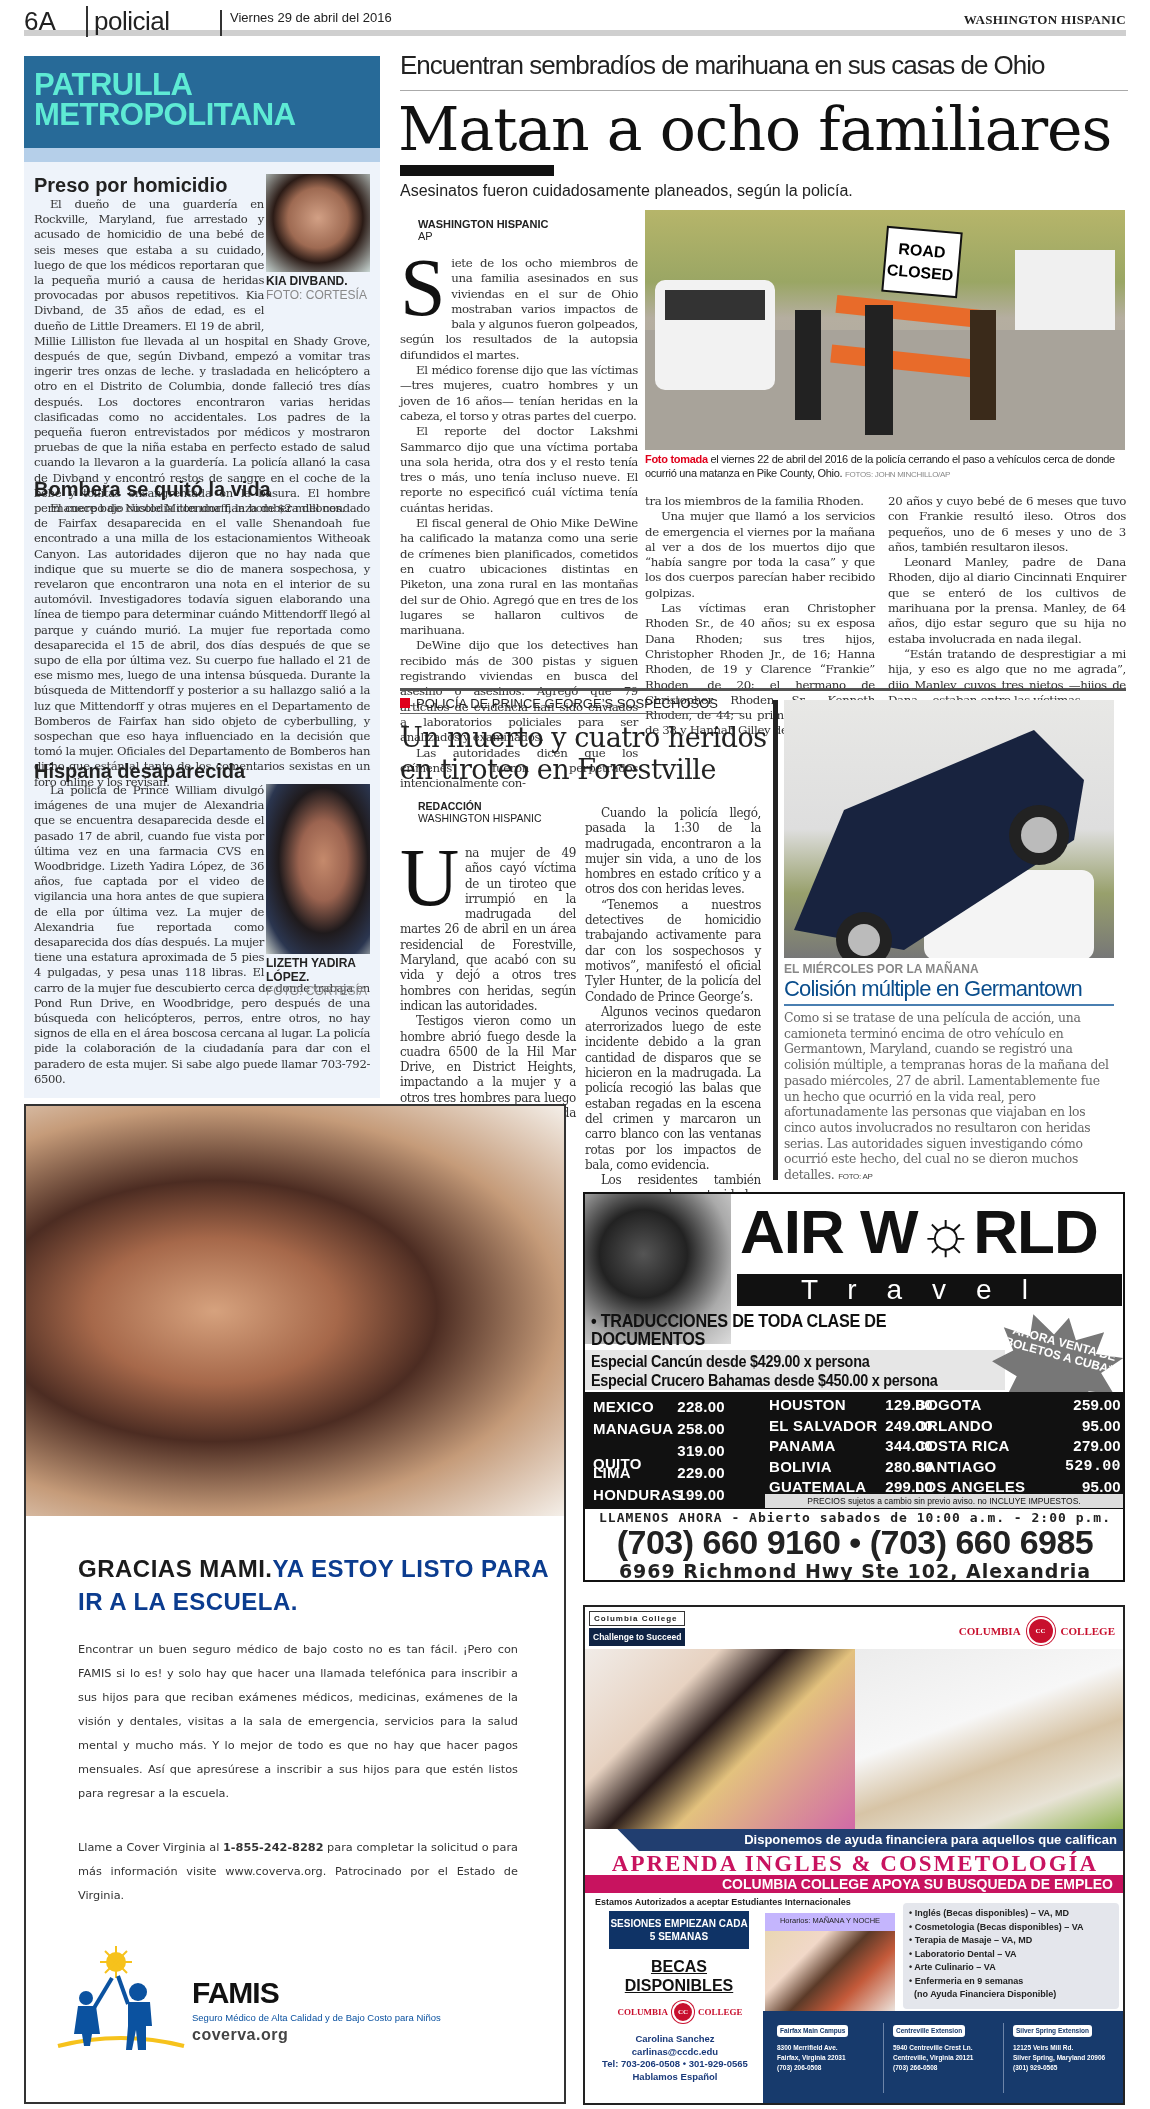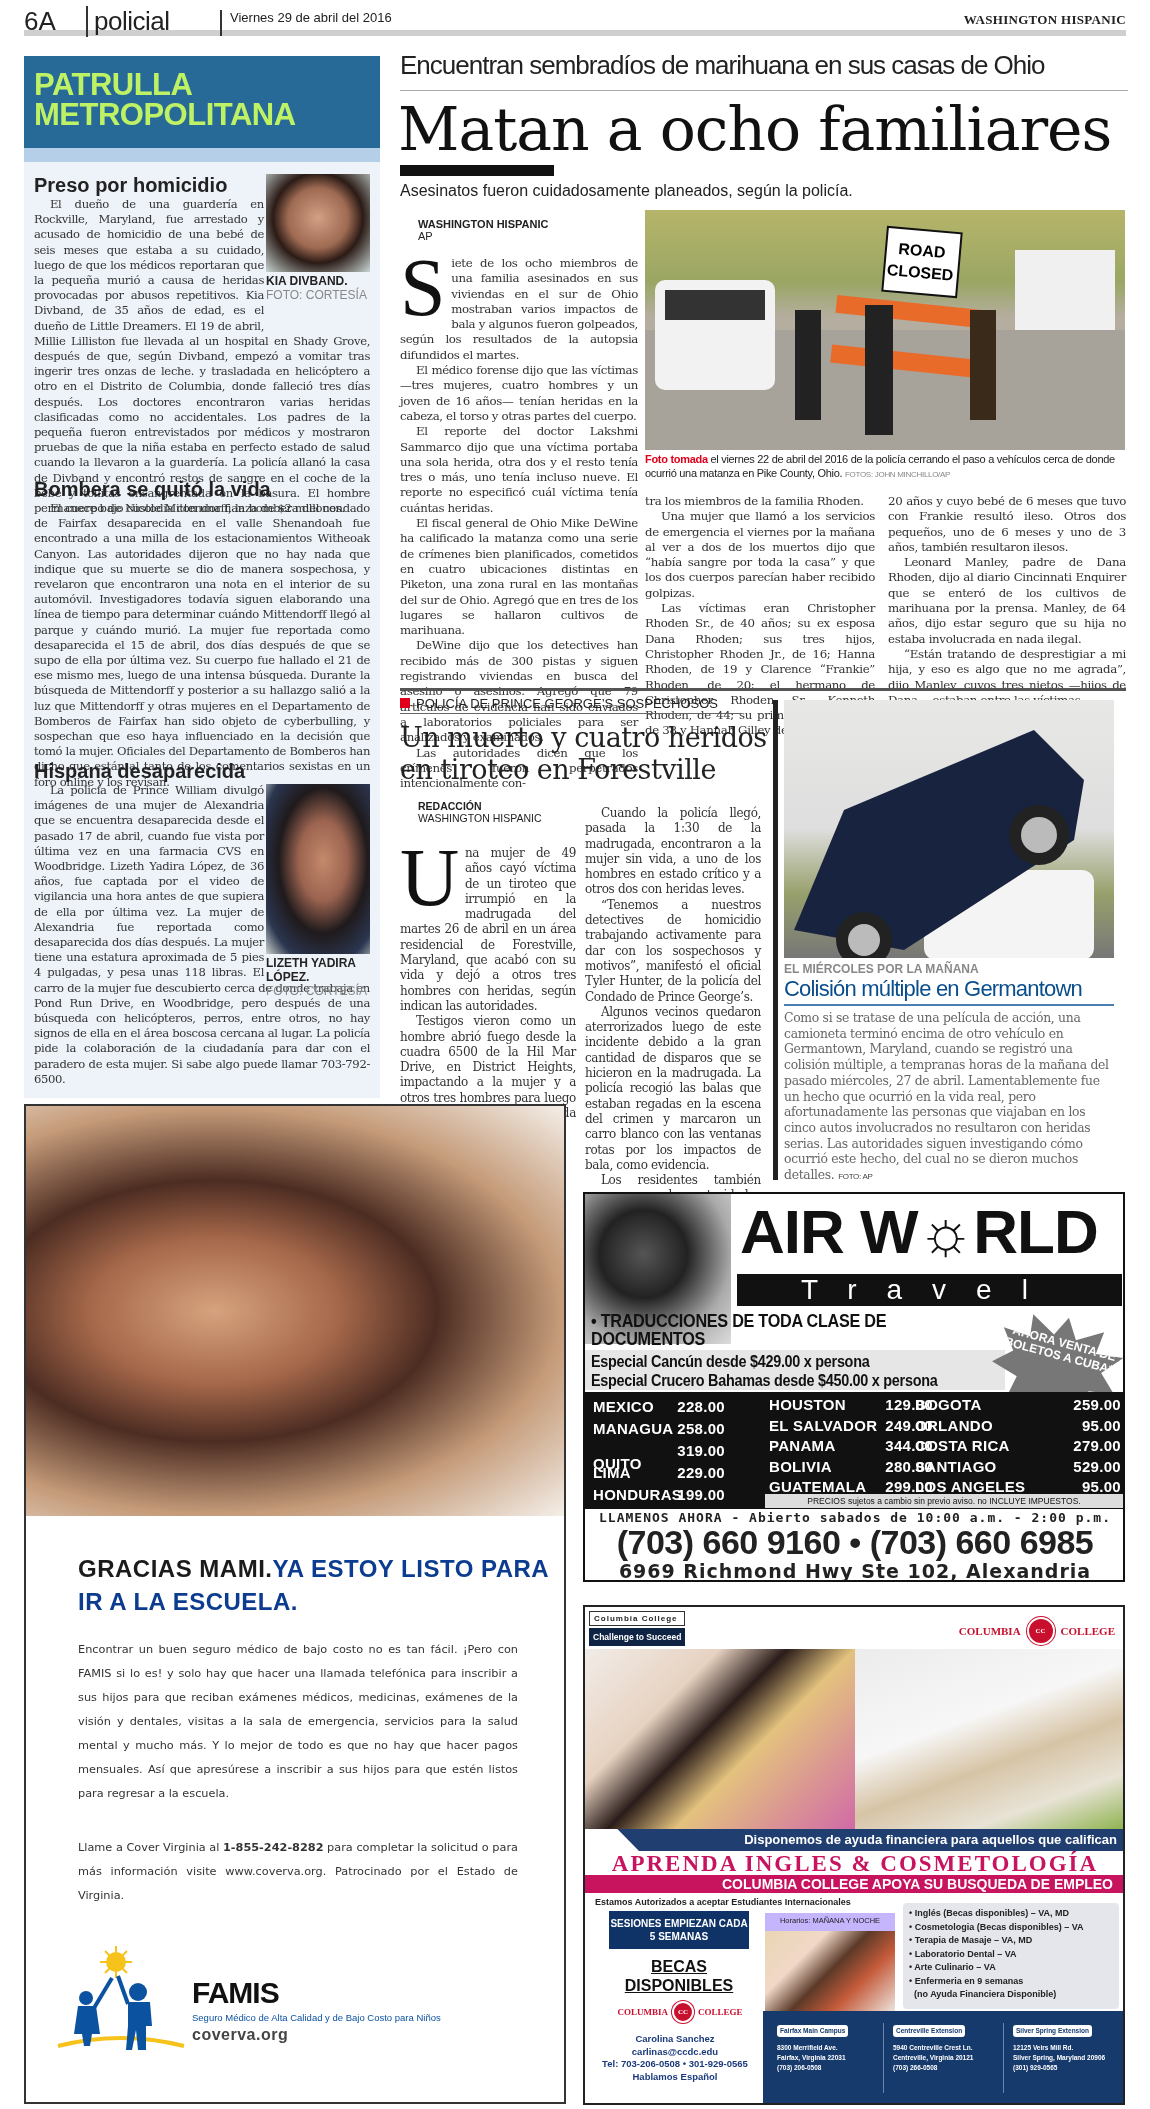--- a/index.html
+++ b/index.html
@@ -7,21 +7,21 @@
 .abs{position:absolute}
 .sans{font-family:"Liberation Sans",sans-serif}
 
 #hdr{left:24px;top:8px;width:1102px;height:28px;border-bottom:6px solid #cfcfcf}
 #pg{left:0;top:-2px;font-size:26px;font-family:"Liberation Sans",sans-serif;color:#222}
 #sec{left:62px;top:-2px;font-size:26px;font-family:"Liberation Sans",sans-serif;color:#222;border-left:2px solid #333;padding-left:6px;letter-spacing:-0.5px}
 #dt{left:196px;top:2px;font-size:13px;font-family:"Liberation Sans",sans-serif;border-left:2px solid #333;padding-left:8px;height:26px}
 #pub{right:0;top:4px;font-size:13px;font-weight:bold;font-family:"Liberation Serif",serif;letter-spacing:0.3px}
 
 #side{left:24px;top:56px;width:356px;height:1042px;background:#eef3fa}
-#sideTitle{left:0;top:0;width:356px;height:92px;background:#276a98;color:#bef264;font-family:"Liberation Sans",sans-serif;font-weight:bold;font-size:31px;line-height:30px;padding:14px 10px;letter-spacing:-0.5px}
+#sideTitle{left:0;top:0;width:356px;height:92px;background:#276a98;color:#5eead4;font-family:"Liberation Sans",sans-serif;font-weight:bold;font-size:31px;line-height:30px;padding:14px 10px;letter-spacing:-0.5px}
 #sideBand{left:0;top:92px;width:356px;height:14px;background:#b5cfe9}
 .sh{font-family:"Liberation Sans",sans-serif;font-weight:bold;font-size:20px;color:#222}
 .bt{font-size:11.6px;line-height:15.2px;text-align:justify;color:#333;font-family:"DejaVu Serif",serif;letter-spacing:-0.35px}
 .bt p{text-indent:16px}
 .cap{font-family:Liberation Sans, sans-serif;font-size:12px;font-weight:bold;color:#222}
 .cap span{display:block;font-weight:normal;color:#888}
 .photo{background:#999}
 
 #kicker{left:400px;top:50px;width:730px;font-family:"Liberation Sans",sans-serif;font-size:26px;color:#222;letter-spacing:-1px}
 #kline{left:400px;top:90px;width:728px;height:1px;background:#aaa}
@@ -291,21 +291,21 @@
       <div class="awcell" style="left: 292px; top: 63.5px; width: 56px; text-align: right;">280.00</div>
       <div class="awcell" style="left: 184px; top: 84px;">GUATEMALA</div>
       <div class="awcell" style="left: 292px; top: 84px; width: 56px; text-align: right;">299.00</div>
       <div class="awcell" style="left: 330px; top: 2px;">BOGOTA</div>
       <div class="awcell" style="left: 480px; top: 2px; width: 56px; text-align: right;">259.00</div>
       <div class="awcell" style="left: 330px; top: 22.5px;">ORLANDO</div>
       <div class="awcell" style="left: 480px; top: 22.5px; width: 56px; text-align: right;">95.00</div>
       <div class="awcell" style="left: 330px; top: 43px;">COSTA RICA</div>
       <div class="awcell" style="left: 480px; top: 43px; width: 56px; text-align: right;">279.00</div>
       <div class="awcell" style="left: 330px; top: 63.5px;">SANTIAGO</div>
-      <div class="awcell" style="left: 480px; top: 63.5px; width: 56px; text-align: right;">529.00</div>
+      <div class="awcell" style="left: 480px; top: 63.5px; width: 56px;  font-family: Liberation Mono, monospace;">529.00</div>
       <div class="awcell" style="left: 330px; top: 84px;">LOS ANGELES</div>
       <div class="awcell" style="left: 480px; top: 84px; width: 56px; text-align: right;">95.00</div>
     </div>
   <div id="awNote" class="abs">PRECIOS sujetos a cambio sin previo aviso. no INCLUYE IMPUESTOS.</div>
   <div id="awCall" class="abs">LLAMENOS AHORA - Abierto sabados de 10:00 a.m. - 2:00 p.m.</div>
   <div id="awPhone" class="abs">(703) 660 9160 • (703) 660 6985</div>
   <div id="awAddr" class="abs">6969 Richmond Hwy Ste 102, Alexandria</div>
 </div>
 
 <div id="col" class="abs">

